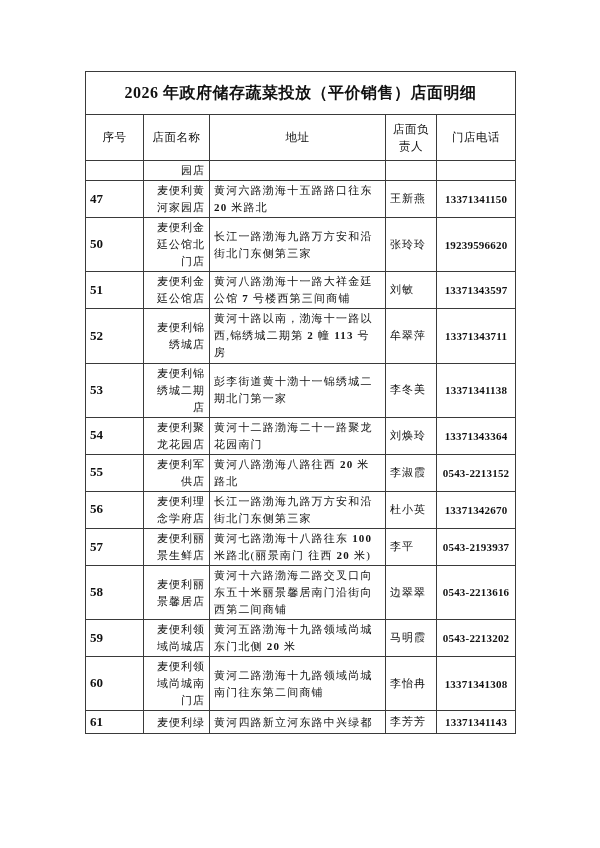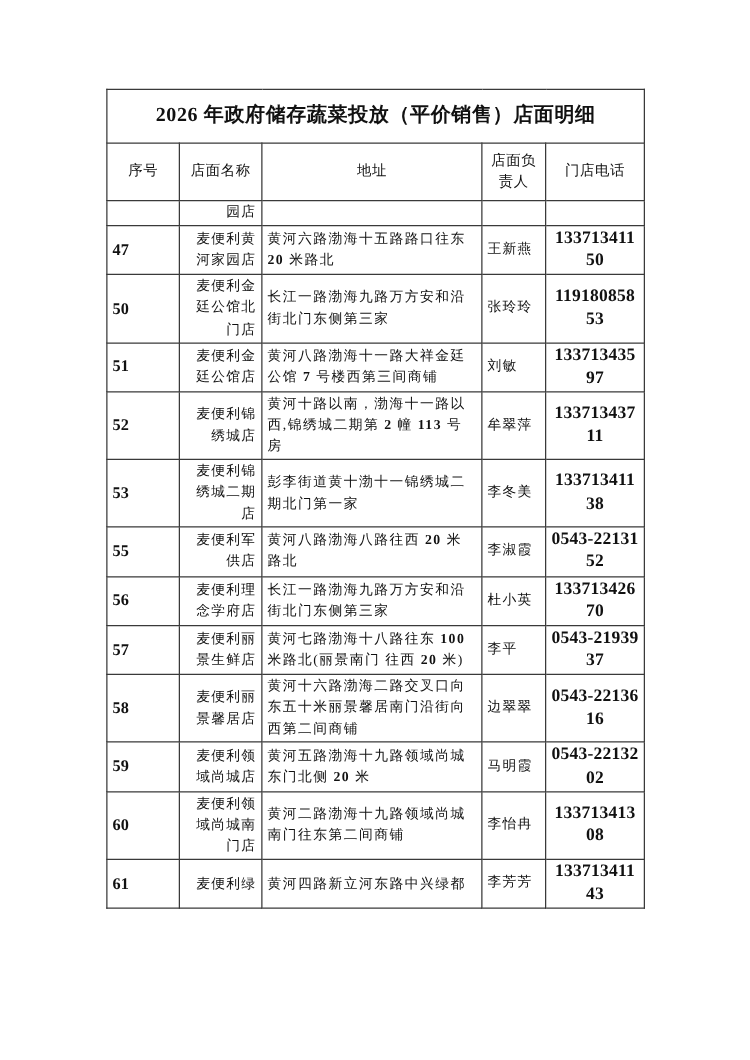--- a/index.html
+++ b/index.html
@@ -31,21 +31,21 @@
     letter-spacing:0.5px;
   }
   tr.header-row td{
     height:43px;text-align:center;font-size:11.5px;letter-spacing:0.5px;
   }
   .col-no{font-weight:bold;font-size:13px;}
   .col-name{text-align:right;letter-spacing:1px;line-height:1.55;}
   .col-addr{text-align:left;letter-spacing:1.2px;line-height:1.55;margin-left:40px;}
   .col-mgr{text-align:left;letter-spacing:1px;}
   .col-phone{
-    text-align:center;font-weight:bold;font-size:14px;
+    text-align:center;font-weight:bold;font-size:11px;
     word-break:break-all;line-height:1.3;letter-spacing:0.2px;
   }
   tr.h-carry td{height:17px;}
   tr.h-std td{height:33px;}
   tr.h-tall td{height:46px;}
   tr.h-short td{height:20px;}
 </style>
 </head>
 <body>
 
@@ -82,21 +82,21 @@
         <td class="col-name">麦便利黄河家园店</td>
         <td class="col-addr">黄河六路渤海十五路路口往东 <b>20</b> 米路北</td>
         <td class="col-mgr">王新燕</td>
         <td class="col-phone">13371341150</td>
       </tr>
       <tr class="h-tall">
         <td class="col-no">50</td>
         <td class="col-name">麦便利金廷公馆北门店</td>
         <td class="col-addr">长江一路渤海九路万方安和沿街北门东侧第三家</td>
         <td class="col-mgr">张玲玲</td>
-        <td class="col-phone">11918085853</td>
+        <td class="col-phone">19239596620</td>
       </tr>
       <tr class="h-std">
         <td class="col-no">51</td>
         <td class="col-name">麦便利金廷公馆店</td>
         <td class="col-addr">黄河八路渤海十一路大祥金廷公馆 <b>7</b> 号楼西第三间商铺</td>
         <td class="col-mgr">刘敏</td>
         <td class="col-phone">13371343597</td>
       </tr>
       <tr class="h-std">
         <td class="col-no">52</td>
@@ -104,20 +104,27 @@
         <td class="col-addr">黄河十路以南，渤海十一路以西,锦绣城二期第 <b>2</b> 幢 <b>113</b> 号房</td>
         <td class="col-mgr">牟翠萍</td>
         <td class="col-phone">13371343711</td>
       </tr>
       <tr class="h-tall">
         <td class="col-no">53</td>
         <td class="col-name">麦便利锦绣城二期店</td>
         <td class="col-addr">彭李街道黄十渤十一锦绣城二期北门第一家</td>
         <td class="col-mgr">李冬美</td>
         <td class="col-phone">13371341138</td>
+      </tr>
+      <tr class="h-std">
+        <td class="col-no">54</td>
+        <td class="col-name">麦便利聚龙花园店</td>
+        <td class="col-addr">黄河十二路渤海二十一路聚龙花园南门</td>
+        <td class="col-mgr">刘焕玲</td>
+        <td class="col-phone">13371343364</td>
       </tr>
       <tr class="h-std">
         <td class="col-no">55</td>
         <td class="col-name">麦便利军供店</td>
         <td class="col-addr">黄河八路渤海八路往西 <b>20</b> 米路北</td>
         <td class="col-mgr">李淑霞</td>
         <td class="col-phone">0543-2213152</td>
       </tr>
       <tr class="h-std">
         <td class="col-no">56</td>

